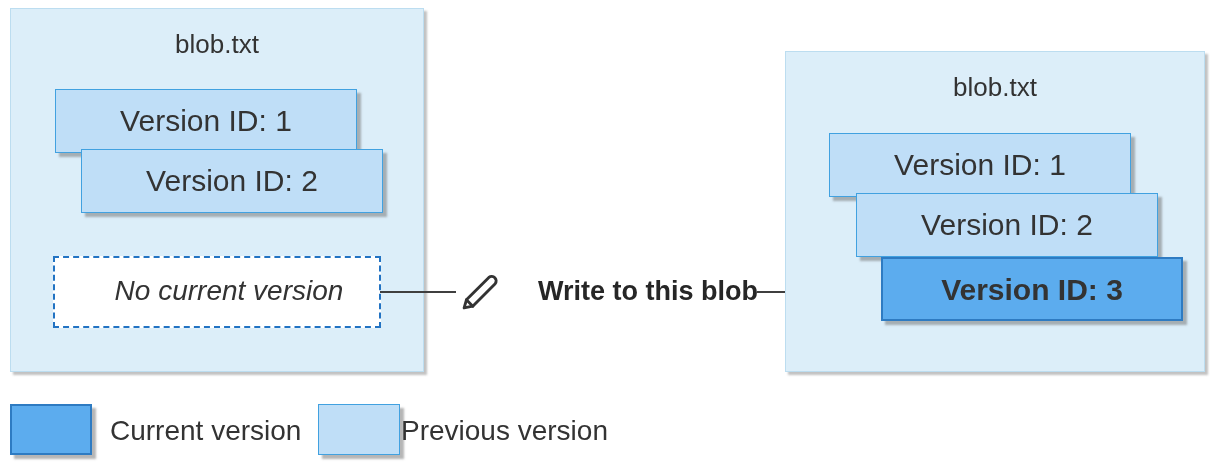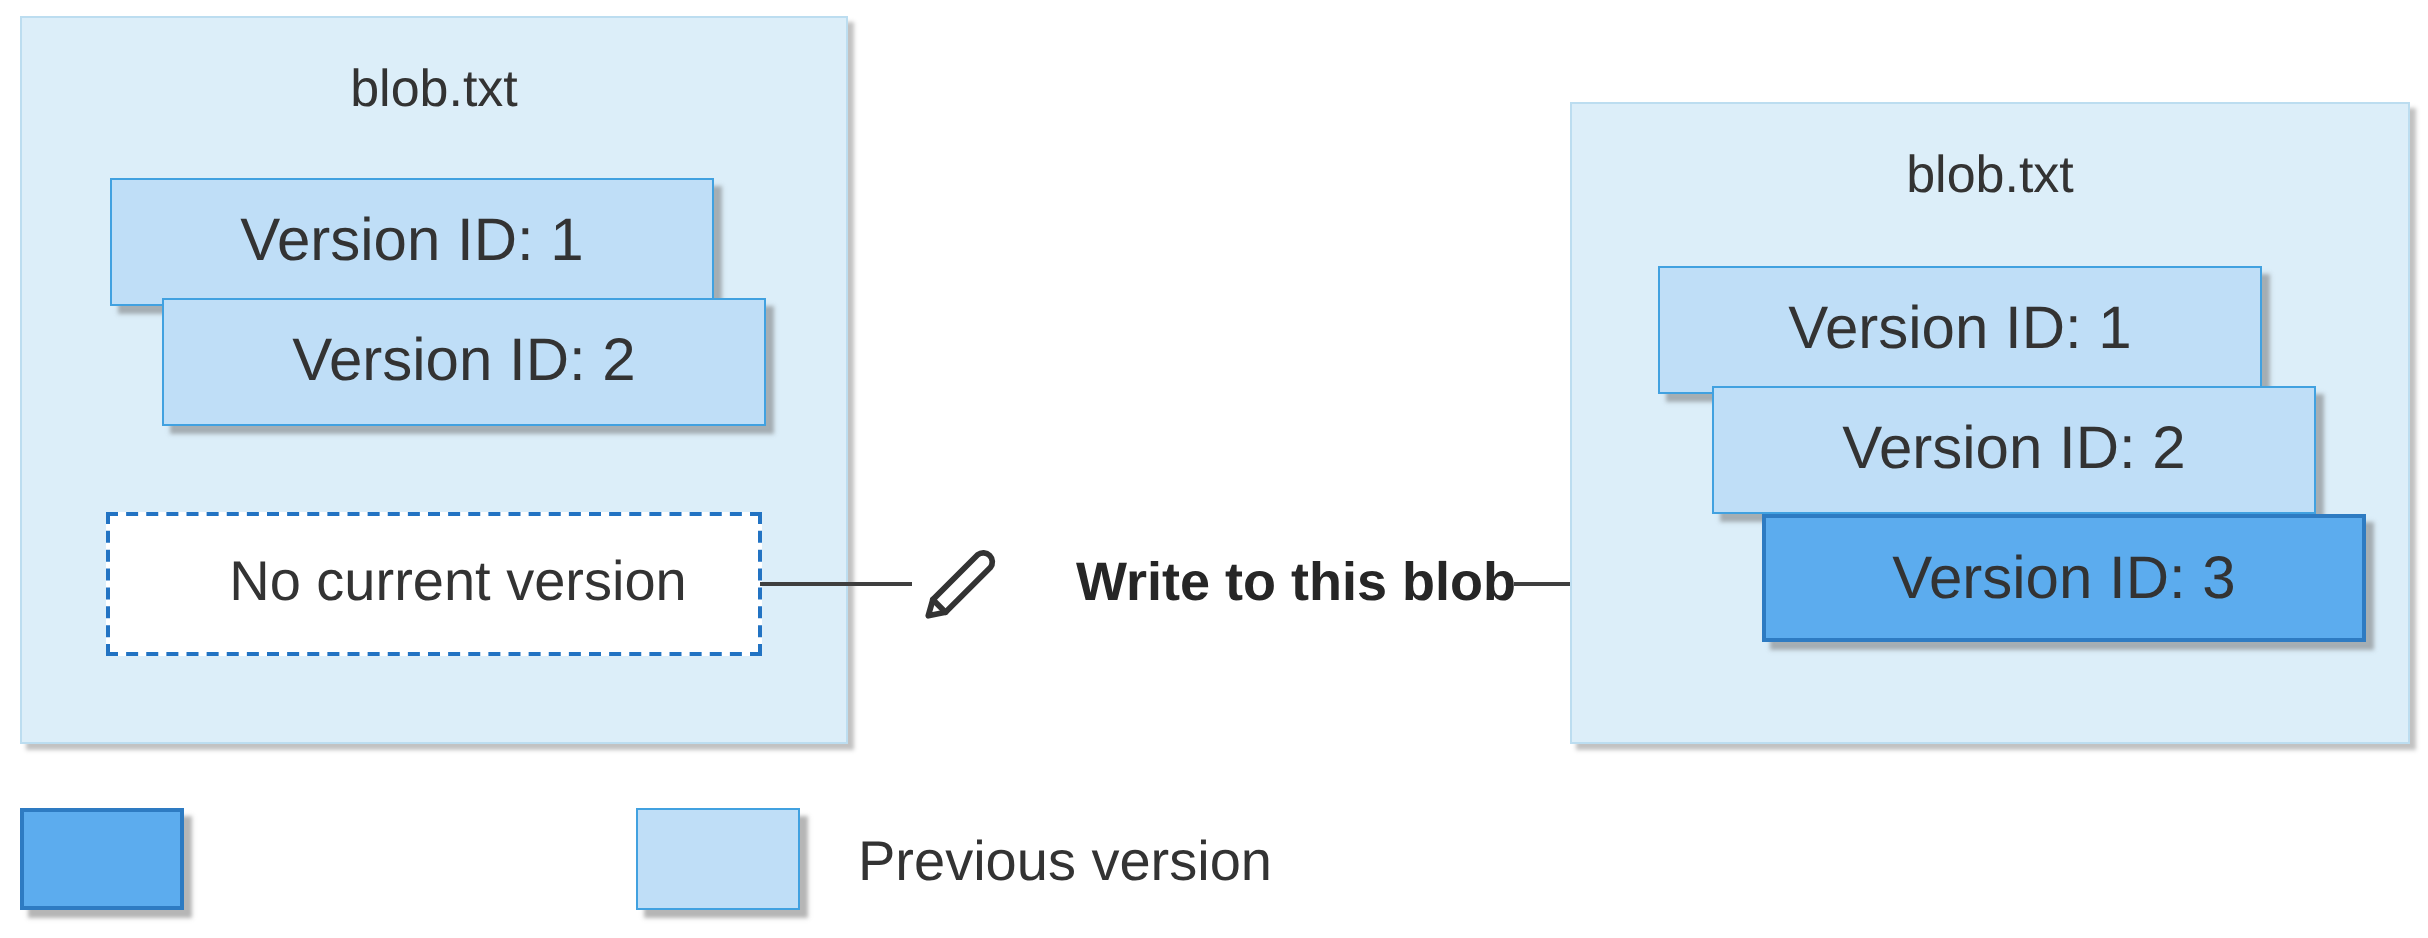--- a/index.html
+++ b/index.html
@@ -31,33 +31,33 @@
     position:absolute;left:0;top:20px;width:100%;
     text-align:center;font-size:26px;color:var(--text);
   }
 
   .vbox{
     position:absolute;width:302px;height:64px;
     text-align:center;line-height:62px;font-size:30px;color:var(--text);
     box-shadow:4px 4px 2px rgba(110,110,110,0.5);
   }
   .vbox.previous{background:var(--previous-fill);border:1px solid var(--previous-border);}
-  .vbox.current{background:var(--current-fill);border:2px solid var(--current-border);}
+  .vbox.current{background:var(--current-fill);border:2px solid var(--current-border);font-weight:bold;}
 
   .l-v1{left:44px;top:80px;}
   .l-v2{left:70px;top:140px;}
   .r-v1{left:43px;top:81px;}
   .r-v2{left:70px;top:141px;}
   .r-v3{left:95px;top:205px;}
 
   .dashed-box{
     position:absolute;left:42px;top:247px;width:328px;height:72px;
     background:#ffffff;border:2px dashed var(--dashed-border);
     text-align:center;line-height:66px;
-    font-size:28px;color:var(--text);padding-left:24px;
+    font-size:28px;font-style:italic;color:var(--text);padding-left:24px;
   }
 
   .flow-line{position:absolute;height:2px;background:var(--arrow);}
   .line-1{left:380px;top:291px;width:76px;}
   .line-2{left:757px;top:291px;width:110px;}
   .arrowhead{
     position:absolute;left:866px;top:283px;width:0;height:0;
     border-left:14px solid var(--arrow);
     border-top:9px solid transparent;
     border-bottom:9px solid transparent;
@@ -71,21 +71,21 @@
   .legend-swatch{
     position:absolute;width:82px;height:51px;top:404px;
     box-shadow:4px 4px 2px rgba(110,110,110,0.5);
   }
   .legend-swatch.current{left:10px;background:var(--current-fill);border:2px solid var(--current-border);}
   .legend-swatch.previous{left:318px;background:var(--previous-fill);border:1px solid var(--previous-border);}
   .legend-label{
     position:absolute;top:415px;font-size:28px;color:var(--text);white-space:nowrap;
   }
   .legend-label.l1{left:110px;}
-  .legend-label.l2{left:429px;text-align:right;}
+  .legend-label.l2{left:401px;text-align:right;}
 </style>
 </head>
 <body>
 
 <div class="canvas">
 
   <section class="container left">
     <div class="container-title">blob.txt</div>
     <div class="vbox previous l-v1">Version ID: 1</div>
     <div class="vbox previous l-v2">Version ID: 2</div>
@@ -106,16 +106,17 @@
   <div class="arrowhead"></div>
 
   <section class="container right">
     <div class="container-title">blob.txt</div>
     <div class="vbox previous r-v1">Version ID: 1</div>
     <div class="vbox previous r-v2">Version ID: 2</div>
     <div class="vbox current r-v3">Version ID: 3</div>
   </section>
 
   <div class="legend-swatch current"></div>
+  <div class="legend-label l1">Current version</div>
   <div class="legend-swatch previous"></div>
   <div class="legend-label l2">Previous version</div>
 
 </div>
 
 </body></html>

